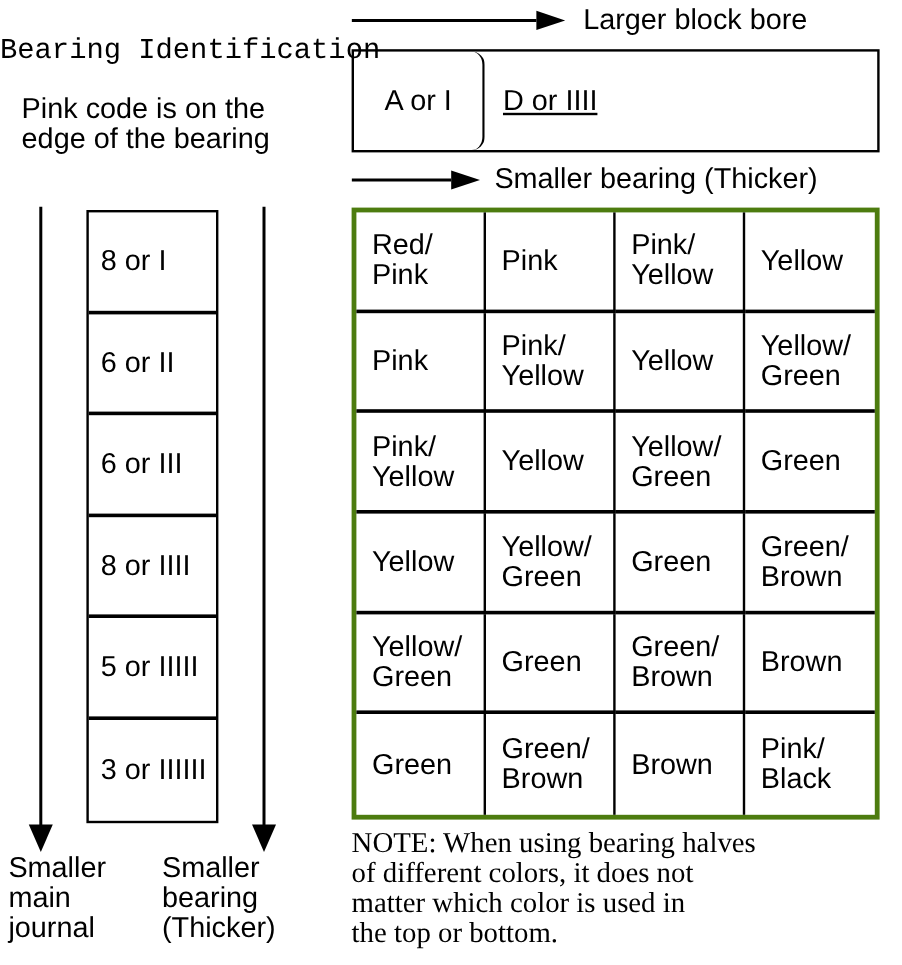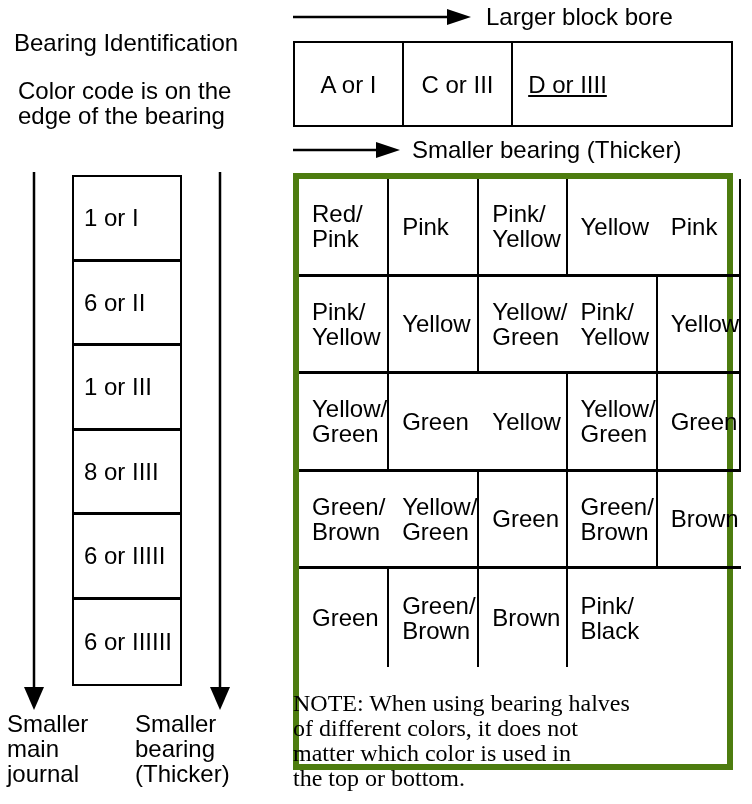--- a/index.html
+++ b/index.html
@@ -7,87 +7,86 @@
     position:relative;width:752px;height:804px;background:#ffffff;color:#000000;
     font-family:"Liberation Sans",sans-serif;font-size:24px;line-height:25px;overflow:hidden;
   }
   .abs{position:absolute;}
   .pre{white-space:pre-line;}
   
   .headers{
     left:293px;top:41px;width:440px;height:86px;box-sizing:border-box;
     display:grid;grid-template-columns:repeat(4,1fr);border:2px solid #000;
   }
-  .headers .hc{border-right:2px solid #000;display:flex;align-items:center;justify-content:center;box-sizing:border-box;}
+  .headers .hc{border-right:2px solid #000;display:flex;align-items:center;justify-content:center;box-sizing:border-box;border-radius:11px;}
   .headers .hc.last{border-right:0;text-decoration:underline;}
   
   .rowhdrs{
     left:72px;top:175px;width:110px;height:511px;box-sizing:border-box;
     display:grid;grid-template-rows:repeat(6,1fr);border:2px solid #000;
   }
   .rowhdrs .rc{border-bottom:3px solid #000;display:flex;align-items:center;padding-left:10px;box-sizing:border-box;}
   .rowhdrs .rc.last{border-bottom:0;}
   
   .grid{
-    left:293px;top:173px;width:440px;height:597px;box-sizing:border-box;
-    display:grid;grid-template-columns:repeat(5,1fr);grid-template-rows:repeat(6,1fr);
-    border:6px solid #4d7c0f;
+    left:293px;top:173px;width:440px;height:510px;box-sizing:border-box;
+    display:grid;grid-template-columns:repeat(4,1fr);grid-template-rows:repeat(6,1fr);
+    border:4px solid #4d7c0f;
   }
   .grid .c{
     border-right:2px solid #000;border-bottom:3px solid #000;box-sizing:border-box;
     display:flex;align-items:center;padding-left:13px;white-space:pre-line;
   }
   .grid .c.cl{border-right:0;}
   .grid .c.rl{border-bottom:0;}
   svg line{stroke:#000;stroke-width:2.5;}
   svg polygon{fill:#000;stroke:none;}
 </style>
 </head>
 <body>
 
 <div class="canvas">
 
-  <div class="abs" style="left:14px;top:30px;">Bearing Identification</div>
-  <div class="abs pre" style="left:18px;top:78px;">Color code is on the
+  <div class="abs" style="left:0;top:30px;font-family:Liberation Mono, monospace;">Bearing Identification</div>
+  <div class="abs pre" style="left:18px;top:78px;">Pink code is on the
 edge of the bearing</div>
 
   <svg class="abs" style="left:293px;top:7px;" width="180" height="20">
     <line x1="0" y1="10" x2="154" y2="10"></line>
     <polygon points="154,2 154,18 178,10"></polygon>
   </svg>
   <div class="abs" style="left:486px;top:4px;text-align:center;">Larger block bore</div>
 
   <div class="abs headers">
     <div class="hc">A or I</div>
-    <div class="hc">C or III</div>
     <div class="hc last">D or IIII</div>
   </div>
 
   <svg class="abs" style="left:293px;top:140px;" width="110" height="20">
     <line x1="0" y1="10" x2="83" y2="10"></line>
     <polygon points="83,2 83,18 107,10"></polygon>
   </svg>
   <div class="abs" style="left:412px;top:137px;">Smaller bearing (Thicker)</div>
 
   <svg class="abs" style="left:23px;top:172px;" width="22" height="540">
     <line x1="11" y1="0" x2="11" y2="516"></line>
     <polygon points="1,515 21,515 11,538"></polygon>
   </svg>
   <svg class="abs" style="left:209px;top:172px;" width="22" height="540">
     <line x1="11" y1="0" x2="11" y2="516"></line>
     <polygon points="1,515 21,515 11,538"></polygon>
   </svg>
 
   <div class="abs rowhdrs">
-    <div class="rc">1 or I</div>
+    <div class="rc">8 or I</div>
     <div class="rc">6 or II</div>
-    <div class="rc">1 or III</div>
+    <div class="rc">6 or III</div>
     <div class="rc">8 or IIII</div>
-    <div class="rc">6 or IIIII</div>
-    <div class="rc last">6 or IIIIII</div>
+    <div class="rc">5 or IIIII</div>
+    <div class="rc last">3 or IIIIII</div>
   </div>
 
   <div class="abs grid">
     <div class="c">Red/
 Pink</div>
     <div class="c">Pink</div>
     <div class="c">Pink/
 Yellow</div>
     <div class="c cl">Yellow</div>
 

